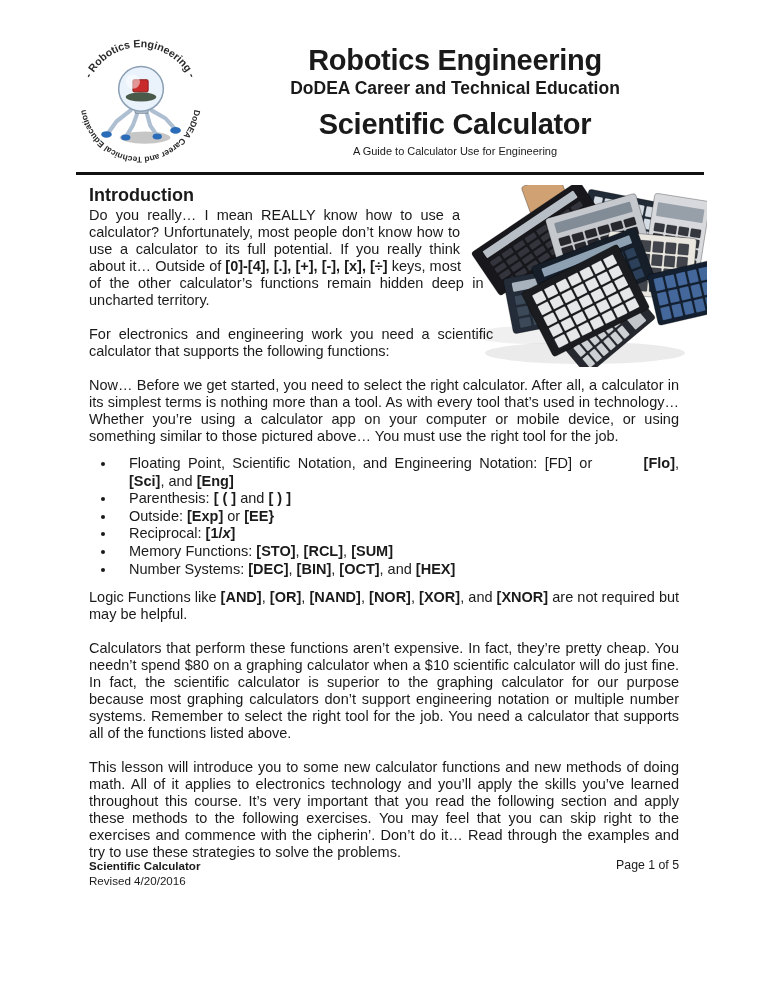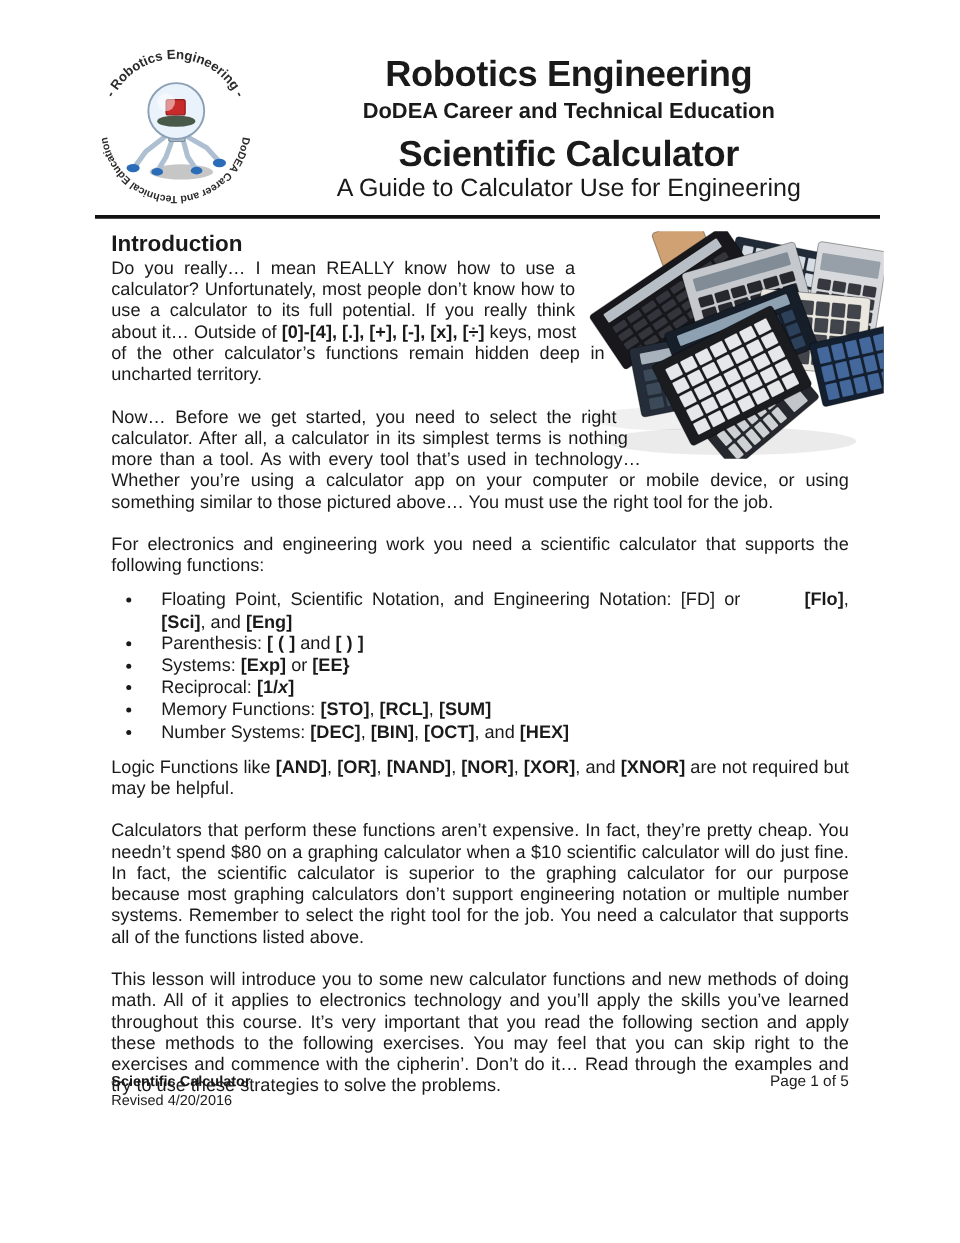--- a/index.html
+++ b/index.html
@@ -9,21 +9,21 @@
   }
   
   .hdr{display:flex;margin:36px 64px 0 74px;align-items:flex-start;}
   .logo{width:132px;height:132px;flex:none;}
   .ring-t{font-size:10.5px;font-weight:bold;fill:#2b2b2b;}
   .ring-b{font-size:8.4px;font-weight:bold;fill:#2b2b2b;letter-spacing:-0.1px;}
   .titles{flex:1;text-align:center;padding-top:8px;}
   .t1{font-size:29px;font-weight:bold;line-height:33px;letter-spacing:-0.3px;}
   .t2{font-size:17.5px;font-weight:bold;line-height:21px;margin-top:1px;}
   .t3{font-size:29px;font-weight:bold;line-height:33px;margin-top:9px;letter-spacing:-0.3px;}
-  .t4{font-size:20px;line-height:18px;margin-top:1px;}
+  .t4{font-size:11px;line-height:18px;margin-top:1px;}
   .rule{height:3px;background:#111;margin:4px 64px 0 76px;border:none;}
   
   .doc{margin:0 89px;font-size:14.5px;line-height:17px;text-align:justify;}
   .doc h2{font-size:18px;font-weight:bold;margin:11px 0 2px;line-height:19px;text-align:left;}
   .doc p{margin:17px 0 0;}
   .doc p.first{margin-top:0;}
   .doc ul{margin:10px 0 0;padding-left:27px;list-style:disc;}
   .doc li{padding-left:13px;line-height:17.6px;}
   .doc p.after-list{margin-top:11px;}
   
@@ -397,27 +397,27 @@
             <rect x="48.37714285714286" y="56.03200000000001" width="11.245714285714286" height="10.208000000000002" rx="1" fill="#e6e7e9" stroke="rgba(0,0,0,0.3)" stroke-width="0.4"></rect>
             <rect x="61.62285714285714" y="56.03200000000001" width="11.245714285714286" height="10.208000000000002" rx="1" fill="#e6e7e9" stroke="rgba(0,0,0,0.3)" stroke-width="0.4"></rect>
             <rect x="74.86857142857143" y="56.03200000000001" width="11.245714285714286" height="10.208000000000002" rx="1" fill="#e6e7e9" stroke="rgba(0,0,0,0.3)" stroke-width="0.4"></rect>
             <rect x="88.11428571428571" y="56.03200000000001" width="11.245714285714286" height="10.208000000000002" rx="1" fill="#e6e7e9" stroke="rgba(0,0,0,0.3)" stroke-width="0.4"></rect>
           </g>
         </svg>
     </div>
 
     <h2>Introduction</h2>
     <p class="first"><span>Do you really… I mean REALLY know how to use a calculator? Unfortunately, most people don’t know how to use a calculator to its full potential. If you really think about it… Outside of </span><span style="font-weight: bold;">[0]-[4], [.], [+], [-], [x], [÷]</span><span> keys, most of the other calculator’s functions remain hidden deep in uncharted territory.</span></p>
+    <p><span>For electronics and engineering work you need a scientific calculator that supports the following functions:</span></p>
     <p><span>Now… Before we get started, you need to select the right calculator. After all, a calculator in its simplest terms is nothing more than a tool. As with every tool that’s used in technology… Whether you’re using a calculator app on your computer or mobile device, or using something similar to those pictured above… You must use the right tool for the job.</span></p>
-    <p><span>For electronics and engineering work you need a scientific calculator that supports the following functions:</span></p>
 
     <ul>
       <li><span>Floating Point, Scientific Notation, and Engineering Notation: </span><span style="font-weight: normal;">[FD]</span><span> or </span><span style="font-weight: bold; padding-left: 44px;">[Flo]</span><span>, </span><span style="font-weight: bold;">[Sci]</span><span>, and </span><span style="font-weight: bold;">[Eng]</span></li>
       <li><span>Parenthesis: </span><span style="font-weight: bold;">[ ( ]</span><span> and </span><span style="font-weight: bold;">[ ) ]</span></li>
-      <li><span>Systems: </span><span style="font-weight: bold;">[Exp]</span><span> or </span><span style="font-weight: bold;">[EE}</span></li>
+      <li><span>Outside: </span><span style="font-weight: bold;">[Exp]</span><span> or </span><span style="font-weight: bold;">[EE}</span></li>
       <li><span>Reciprocal: </span><span style="font-weight: bold;">[1/</span><span style="font-weight: bold; font-style: italic;">x</span><span style="font-weight: bold;">]</span></li>
       <li><span>Memory Functions: </span><span style="font-weight: bold;">[STO]</span><span>, </span><span style="font-weight: bold;">[RCL]</span><span>, </span><span style="font-weight: bold;">[SUM]</span></li>
       <li><span>Number Systems: </span><span style="font-weight: bold;">[DEC]</span><span>, </span><span style="font-weight: bold;">[BIN]</span><span>, </span><span style="font-weight: bold;">[OCT]</span><span>, and </span><span style="font-weight: bold;">[HEX]</span></li>
     </ul>
 
     <p class="after-list"><span>Logic Functions like </span><span style="font-weight: bold;">[AND]</span><span>, </span><span style="font-weight: bold;">[OR]</span><span>, </span><span style="font-weight: bold;">[NAND]</span><span>, </span><span style="font-weight: bold;">[NOR]</span><span>, </span><span style="font-weight: bold;">[XOR]</span><span>, and </span><span style="font-weight: bold;">[XNOR]</span><span> are not required but may be helpful.</span></p>
     <p><span>Calculators that perform these functions aren’t expensive. In fact, they’re pretty cheap. You needn’t spend $80 on a graphing calculator when a $10 scientific calculator will do just fine. In fact, the scientific calculator is superior to the graphing calculator for our purpose because most graphing calculators don’t support engineering notation or multiple number systems. Remember to select the right tool for the job. You need a calculator that supports all of the functions listed above.</span></p>
     <p><span>This lesson will introduce you to some new calculator functions and new methods of doing math. All of it applies to electronics technology and you’ll apply the skills you’ve learned throughout this course. It’s very important that you read the following section and apply these methods to the following exercises. You may feel that you can skip right to the exercises and commence with the cipherin’. Don’t do it… Read through the examples and try to use these strategies to solve the problems.</span></p>
   </main>
 

